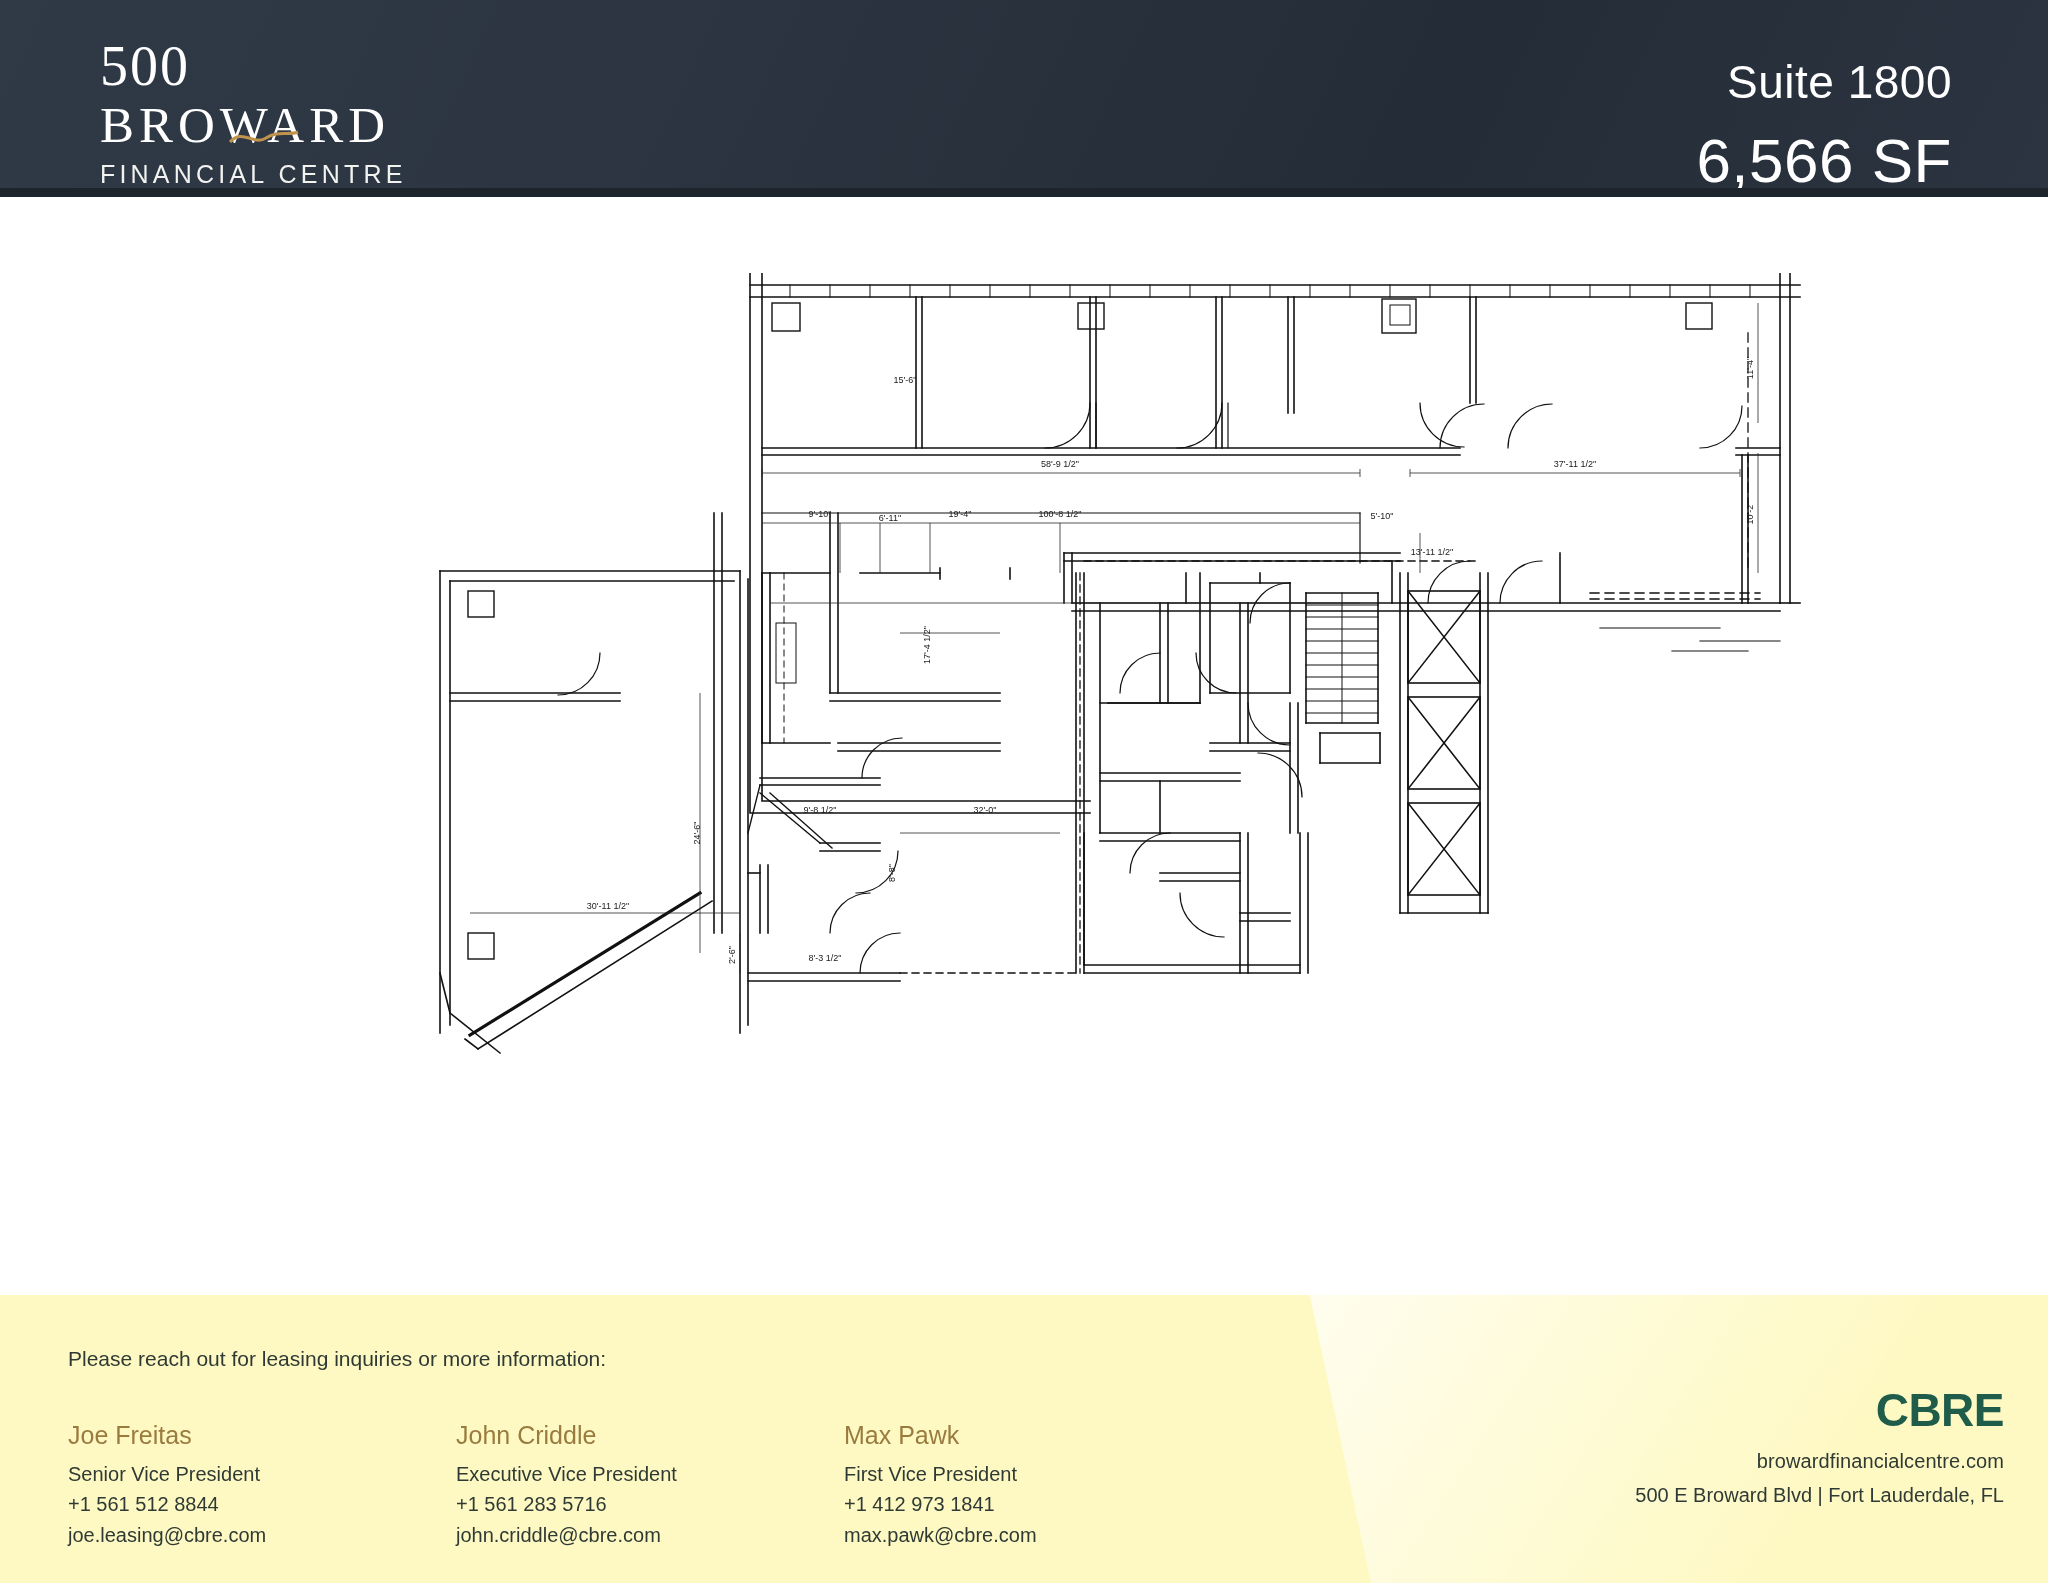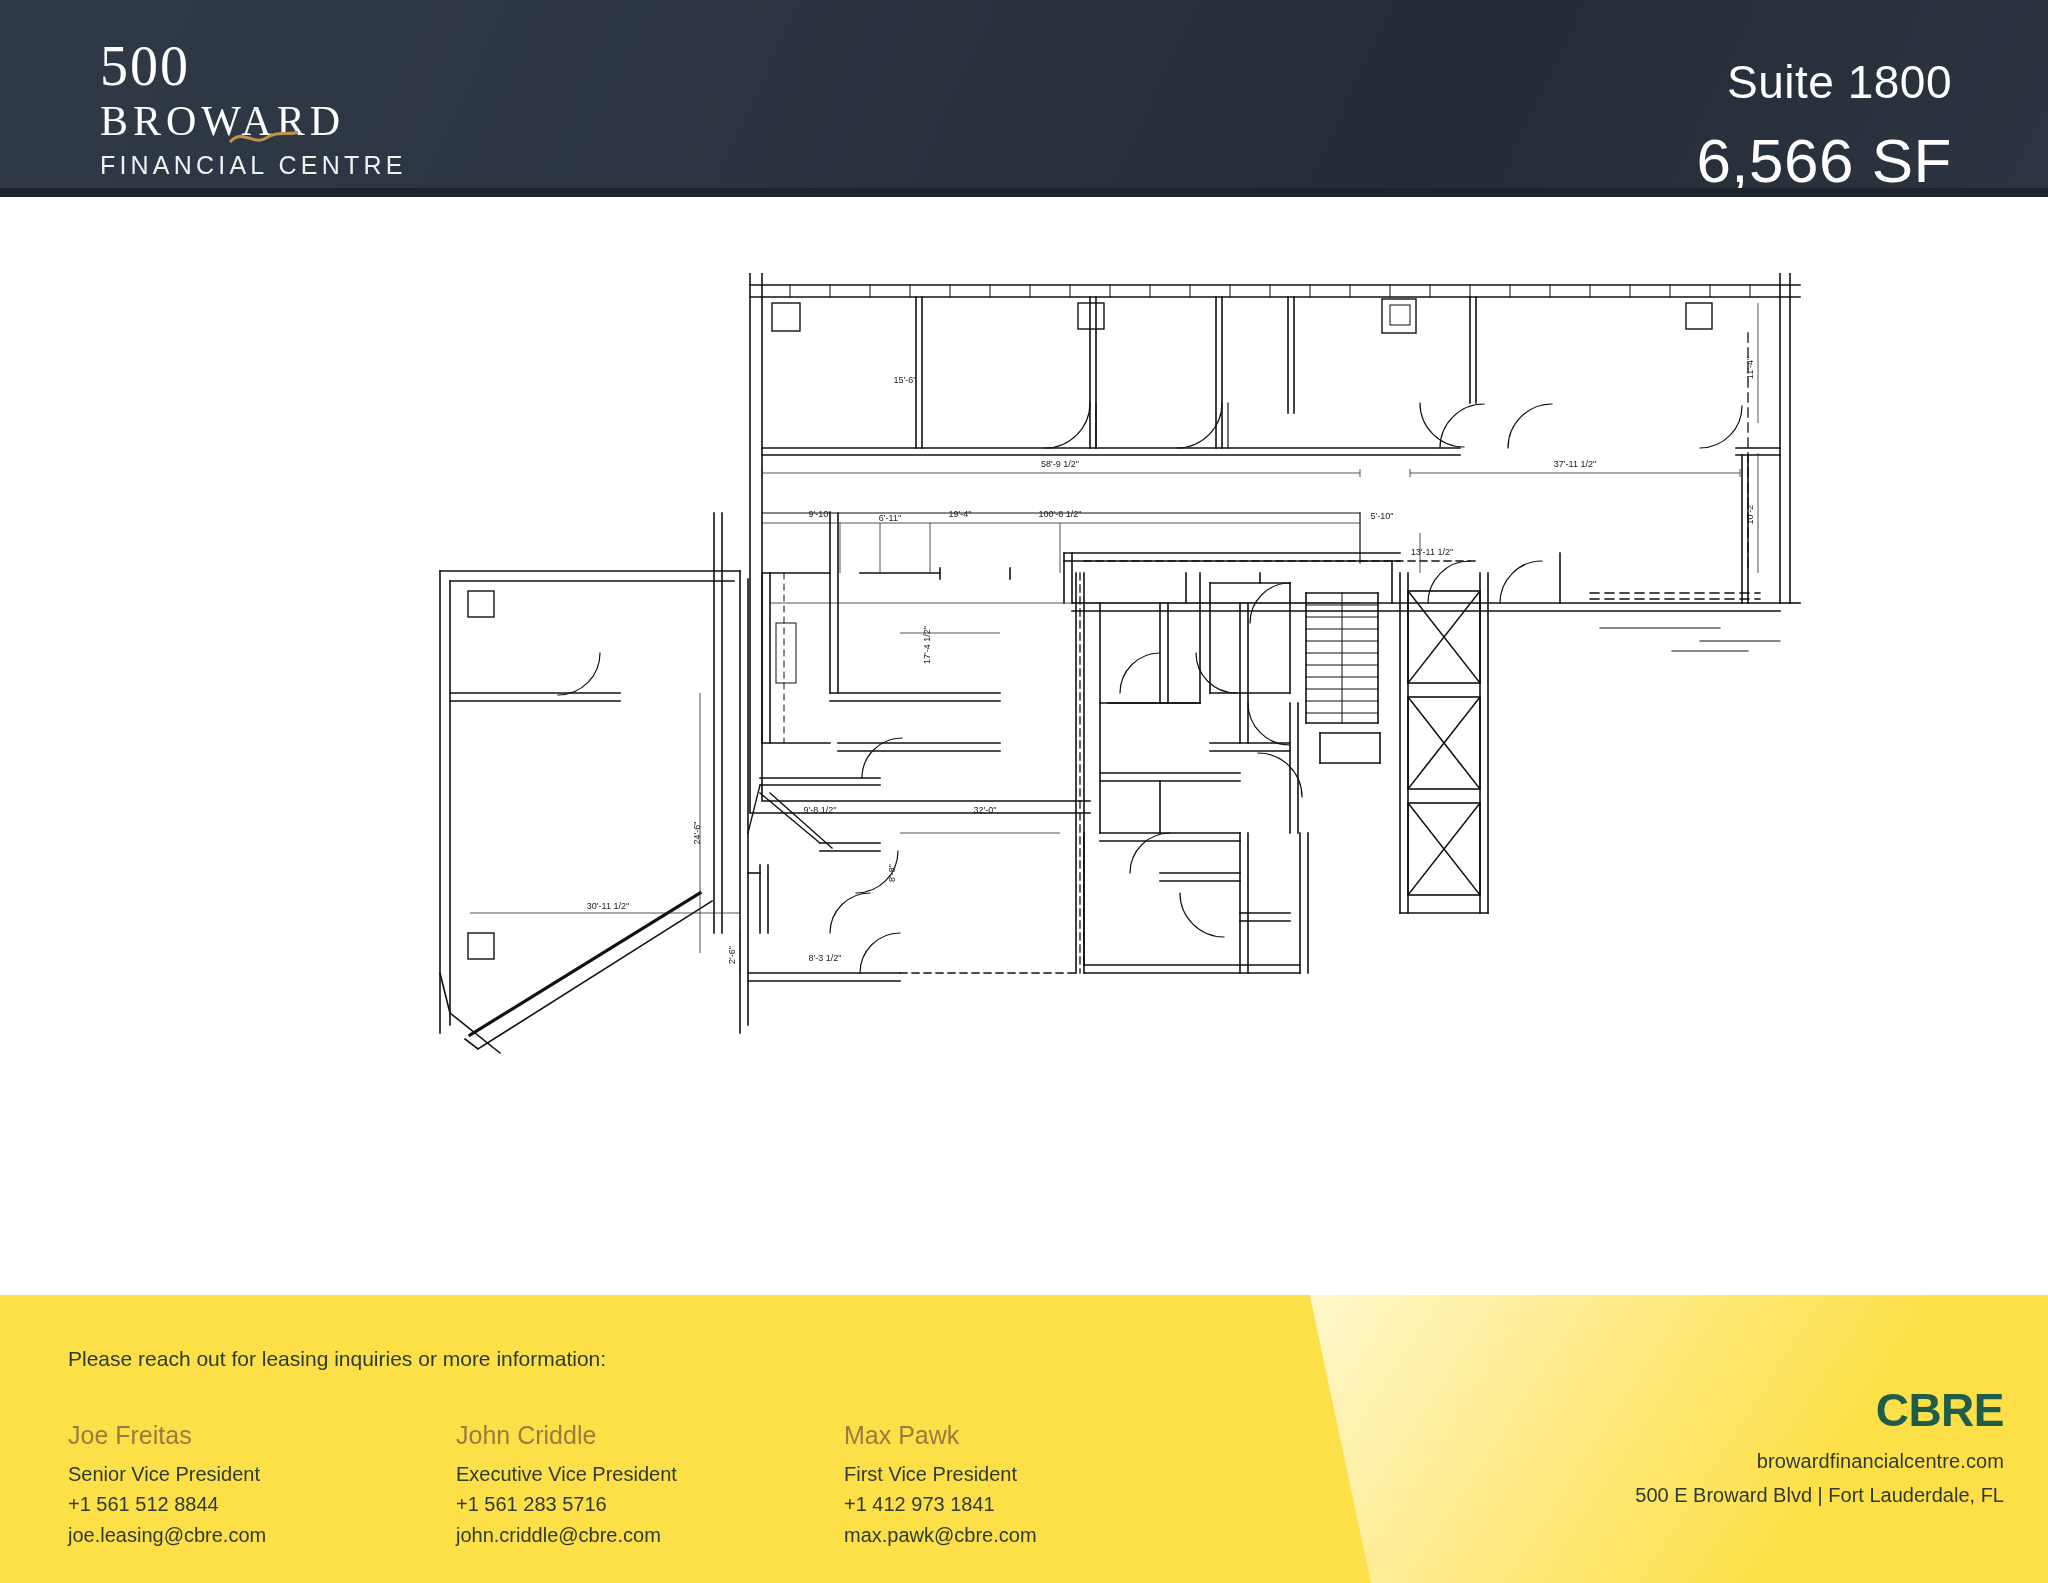--- a/index.html
+++ b/index.html
@@ -41,21 +41,21 @@
     color: #ffffff;
     line-height: 1;
   }
   .logo-500 {
     font-size: 56px;
     letter-spacing: 2px;
     font-weight: 400;
     font-family: "Liberation Serif", serif;
   }
   .logo-broward {
-    font-size: 42px;
+    font-size: 51px;
     letter-spacing: 5px;
     font-weight: 400;
     margin-top: 6px;
     font-family: "Liberation Serif", serif;
     position: relative;
   }
   .logo-swoosh {
     position: absolute;
     left: 128px;
     top: 30px;
@@ -112,21 +112,21 @@
     top: 1110px;
     width: 120px;
     height: 120px;
   }
 
   
   .footer {
     position: absolute;
     left: 0; top: 1295px;
     width: 2048px; height: 288px;
-    background: #fde047;
+    background: #fef9c3;
     overflow: hidden;
   }
   .footer:before {
     content: "";
     position: absolute;
     right: -60px; top: -120px;
     width: 760px; height: 520px;
     background: linear-gradient(135deg, rgba(255,255,255,0.75) 0%, rgba(244,241,236,0) 62%);
     transform: rotate(-12deg);
   }

